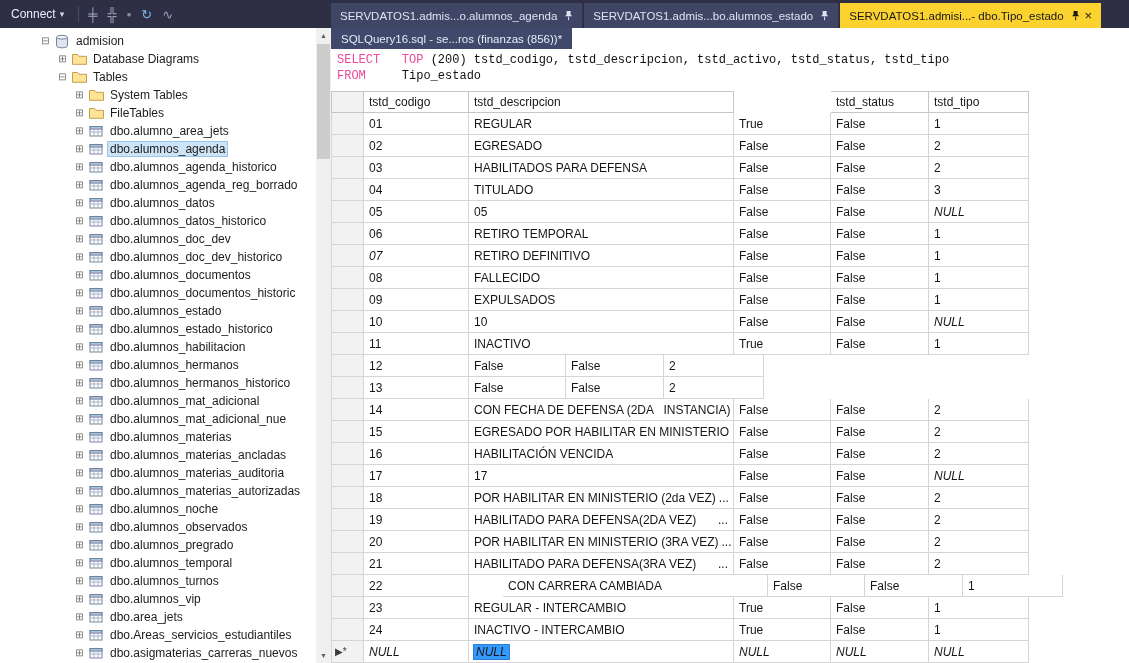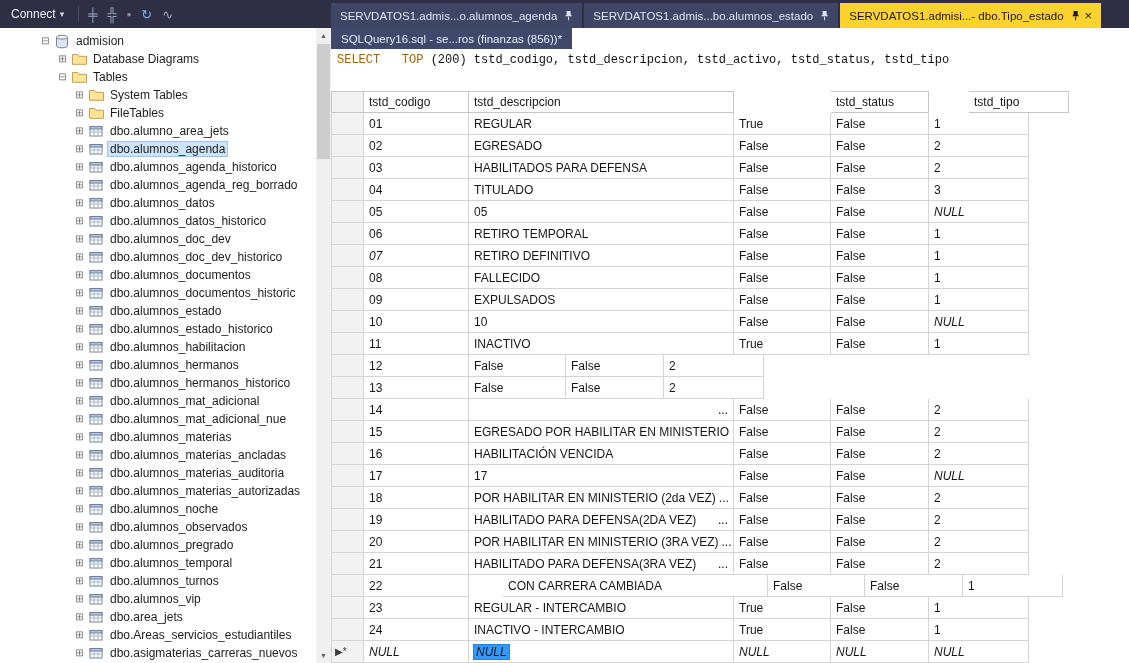--- a/index.html
+++ b/index.html
@@ -40,21 +40,21 @@
   .sb-btn.down{position:absolute;bottom:0;left:0;right:0}
 
   
   .main{position:absolute;left:331px;top:28px;width:798px;height:635px;background:#fff}
   .tabs2{position:absolute;left:0;top:0;height:21px;display:flex}
   .tab2{background:#40496b;color:#e6ebf5;font-size:11.5px;display:flex;align-items:center;
         padding:0 10px;height:21px;white-space:nowrap;cursor:default}
   .editor{position:absolute;left:0;top:21px;width:100%;height:42px;
           font-family:"Liberation Mono","DejaVu Sans Mono",monospace;font-size:12px;color:#101010;
           padding:3px 0 0 6px;box-sizing:border-box;white-space:pre;line-height:16px}
-  .editor .k{color:#a16207}
+  .editor .k{color:#ec4899}
 
   
   .grid{position:absolute;left:0;top:63px;width:100%;height:572px;font-size:12px;color:#161616}
   .g-row{display:flex;height:22px}
   .g-cell{box-sizing:border-box;border-right:1px solid #d5d5d5;border-bottom:1px solid #d5d5d5;
           padding:0 5px;display:flex;align-items:center;overflow:hidden;white-space:pre;background:#fff}
   .g-cell.first{border-left:1px solid #d5d5d5}
   .g-head .g-cell{border-color:#c6c6c6;border-top:1px solid #c6c6c6}
   .g-rowhead{background:#f2f2f2;padding:0 3px;font-size:10px;color:#3c3c3c}
   .nullv{font-style:italic}
@@ -496,29 +496,29 @@
     <div class="sb-btn down">▼</div>
   </div>
 </div>
 
 <div class="main">
   <div class="tabs2">
     <div class="tab2">
       <span>SQLQuery16.sql - se...ros (finanzas (856))*</span>
     </div>
   </div>
-  <div class="editor" id="editor"><div class="sql-line"><span class="k">SELECT</span><span>   </span><span class="k">TOP</span><span> (200) tstd_codigo, tstd_descripcion, tstd_activo, tstd_status, tstd_tipo</span></div></div>
+  <div class="editor" id="editor"><div class="sql-line"><span class="k">SELECT</span><span>   </span><span class="k">TOP</span><span> (200) tstd_codigo, tstd_descripcion, tstd_activo, tstd_status, tstd_tipo</span></div><div class="sql-line"><span class="k">FROM</span><span>     Tipo_estado</span></div></div>
   <div class="grid" id="grid">
       <div class="g-row g-head">
         <div class="g-cell g-rowhead first" style="width: 33px;"></div>
         <div class="g-cell " style="width: 105px;"><span>tstd_codigo</span></div>
         <div class="g-cell " style="width: 265px;"><span>tstd_descripcion</span></div>
         <div class="g-cell " style="width: 97px; margin-top: 36px;"><span>tstd_activo</span></div>
         <div class="g-cell " style="width: 98px;"><span>tstd_status</span></div>
-        <div class="g-cell " style="width: 100px; margin-left: 40px;"><span>tstd_tipo</span></div>
+        <div class="g-cell " style="width: 100px;"><span>tstd_tipo</span></div>
       </div>
       <div class="g-row">
         <div class="g-cell g-rowhead first" style="width: 33px;"></div>
         <div class="g-cell " style="width: 105px;"><span>01</span></div>
         <div class="g-cell " style="width: 265px;"><span>REGULAR</span></div>
         <div class="g-cell " style="width: 97px;"><span>True</span></div>
         <div class="g-cell " style="width: 98px;"><span>False</span></div>
         <div class="g-cell " style="width: 100px;"><span>1</span></div>
       </div>
       <div class="g-row">
@@ -611,21 +611,21 @@
       <div class="g-row">
         <div class="g-cell g-rowhead first" style="width: 33px;"></div>
         <div class="g-cell " style="width: 105px;"><span>13</span></div>
         <div class="g-cell " style="width: 97px;"><span>False</span></div>
         <div class="g-cell " style="width: 98px;"><span>False</span></div>
         <div class="g-cell " style="width: 100px;"><span>2</span></div>
       </div>
       <div class="g-row">
         <div class="g-cell g-rowhead first" style="width: 33px;"></div>
         <div class="g-cell " style="width: 105px;"><span>14</span></div>
-        <div class="g-cell " style="width: 265px;"><span class="dots">...</span></div>
+        <div class="g-cell " style="width: 265px;"><span>CON FECHA DE DEFENSA (2DA   INSTANCIA)</span><span class="dots">...</span></div>
         <div class="g-cell " style="width: 97px;"><span>False</span></div>
         <div class="g-cell " style="width: 98px;"><span>False</span></div>
         <div class="g-cell " style="width: 100px;"><span>2</span></div>
       </div>
       <div class="g-row">
         <div class="g-cell g-rowhead first" style="width: 33px;"></div>
         <div class="g-cell " style="width: 105px; align-items: center;"><span>15</span></div>
         <div class="g-cell " style="width: 265px;"><span>EGRESADO POR HABILITAR EN MINISTERIO</span><span class="dots">...</span></div>
         <div class="g-cell " style="width: 97px;"><span>False</span></div>
         <div class="g-cell " style="width: 98px;"><span>False</span></div>

